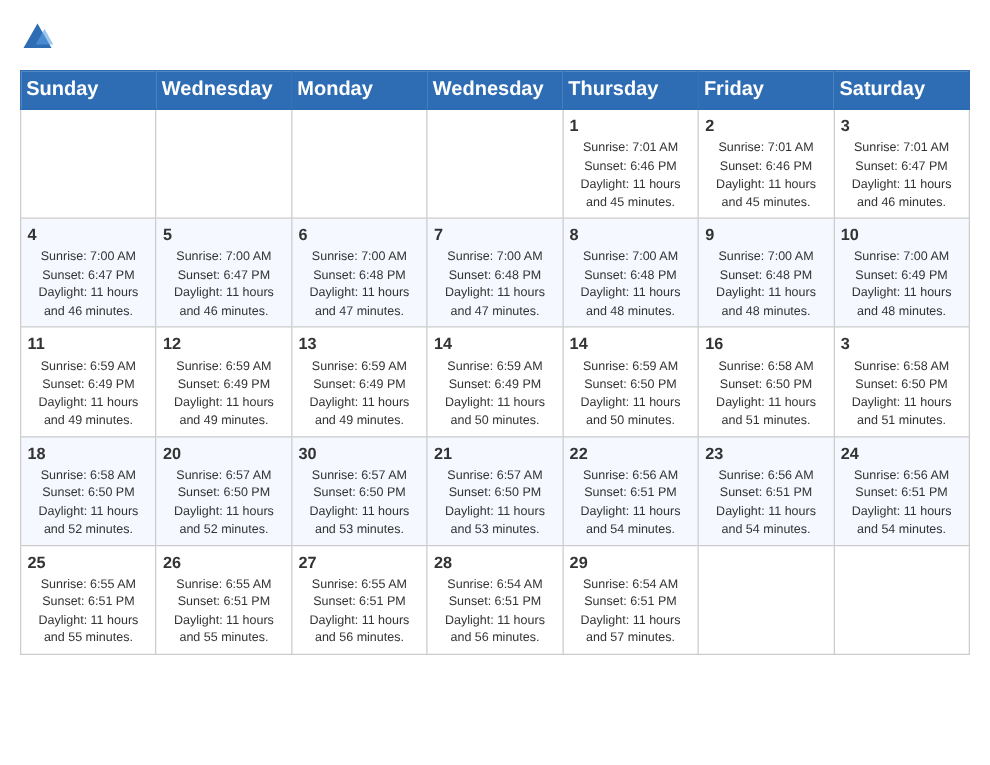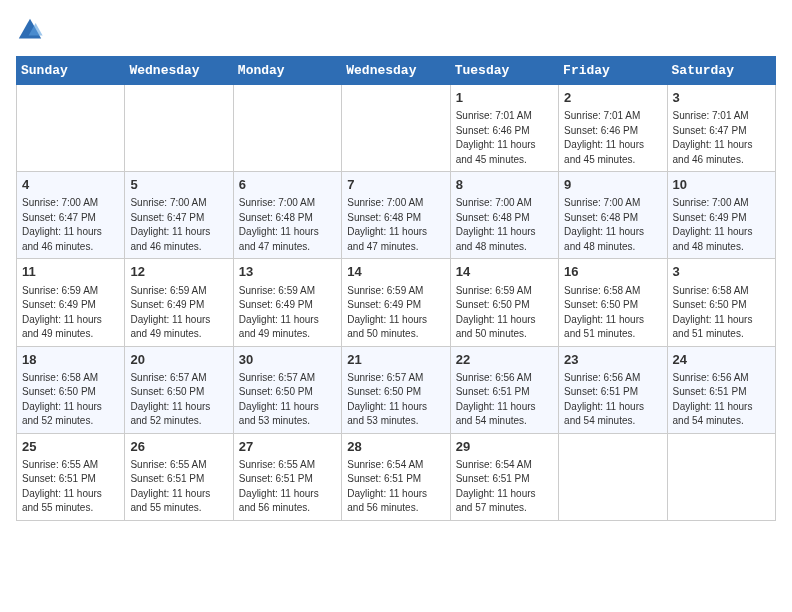--- a/index.html
+++ b/index.html
@@ -52,26 +52,25 @@
       font-size: 16px;
       color: #555;
     }
     table {
       width: 100%;
       border-collapse: collapse;
     }
     th {
       background-color: #2e6db4;
       color: #fff;
-      font-size: 13px;
+      font-size: 16px;
       font-weight: bold;
       padding: 6px 4px;
       text-align: left;
       border: 1px solid #2e6db4;
-      font-family: Liberation Mono, monospace;
     }
     td {
       border: 1px solid #ccc;
       vertical-align: top;
       padding: 4px 5px;
       width: calc(100% / 7);
       min-height: 80px;
       font-size: 10.5px;
       color: #333;
       line-height: 1.4;
@@ -80,20 +79,21 @@
       font-size: 13px;
       font-weight: bold;
       color: #333;
       display: block;
       margin-bottom: 2px;
     }
     .day-info {
       font-size: 10px;
       color: #333;
       line-height: 1.45;
+      text-align: center;
     }
     tr:nth-child(even) td {
       background-color: #f5f8ff;
     }
     tr:nth-child(odd) td {
       background-color: #fff;
     }
     .empty-cell {
       background-color: #fff !important;
     }
@@ -118,21 +118,21 @@
   </div>
 </div>
 
 <table>
   <thead>
     <tr>
     <th>Sunday</th>
         <th>Wednesday</th>
         <th>Monday</th>
         <th>Wednesday</th>
-        <th>Tuesday</th>
+        <th>Thursday</th>
         <th>Friday</th>
         <th>Saturday</th>
       </tr>
   </thead>
   <tbody id="calendar-body">
   <tr>
         <td class="empty-cell"></td>
         <td class="empty-cell"></td>
         <td class="empty-cell"></td>
         <td class="empty-cell"></td>

